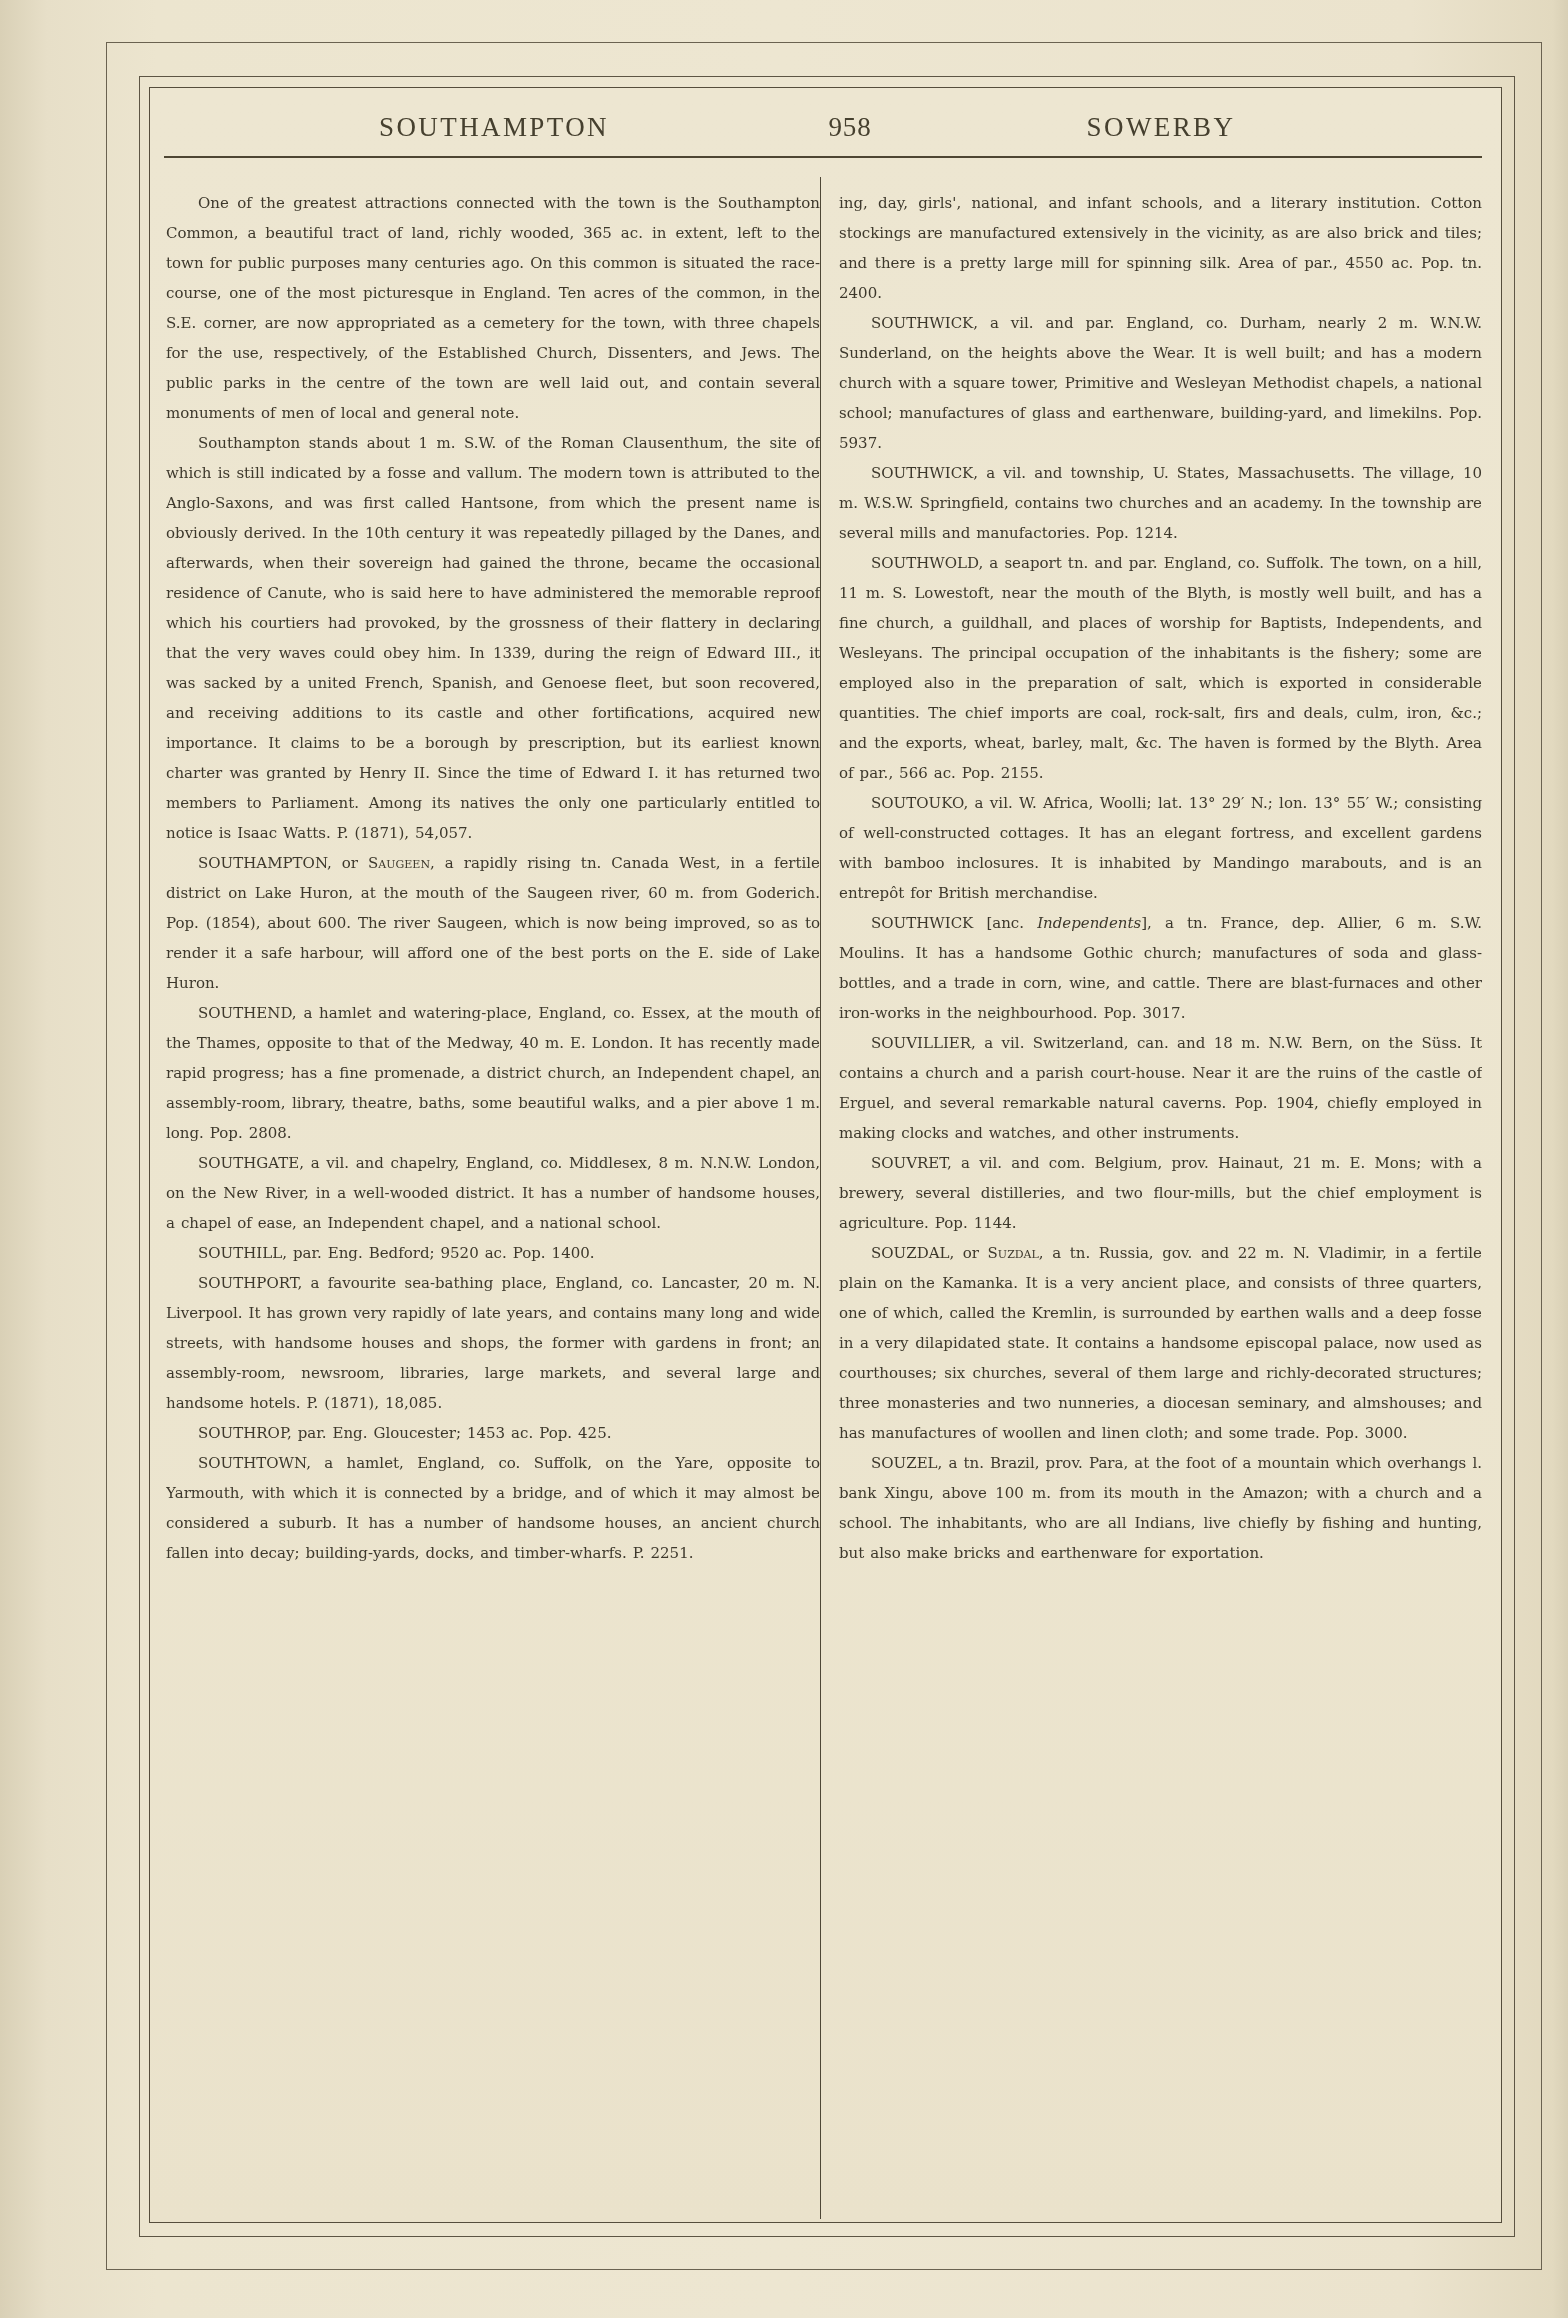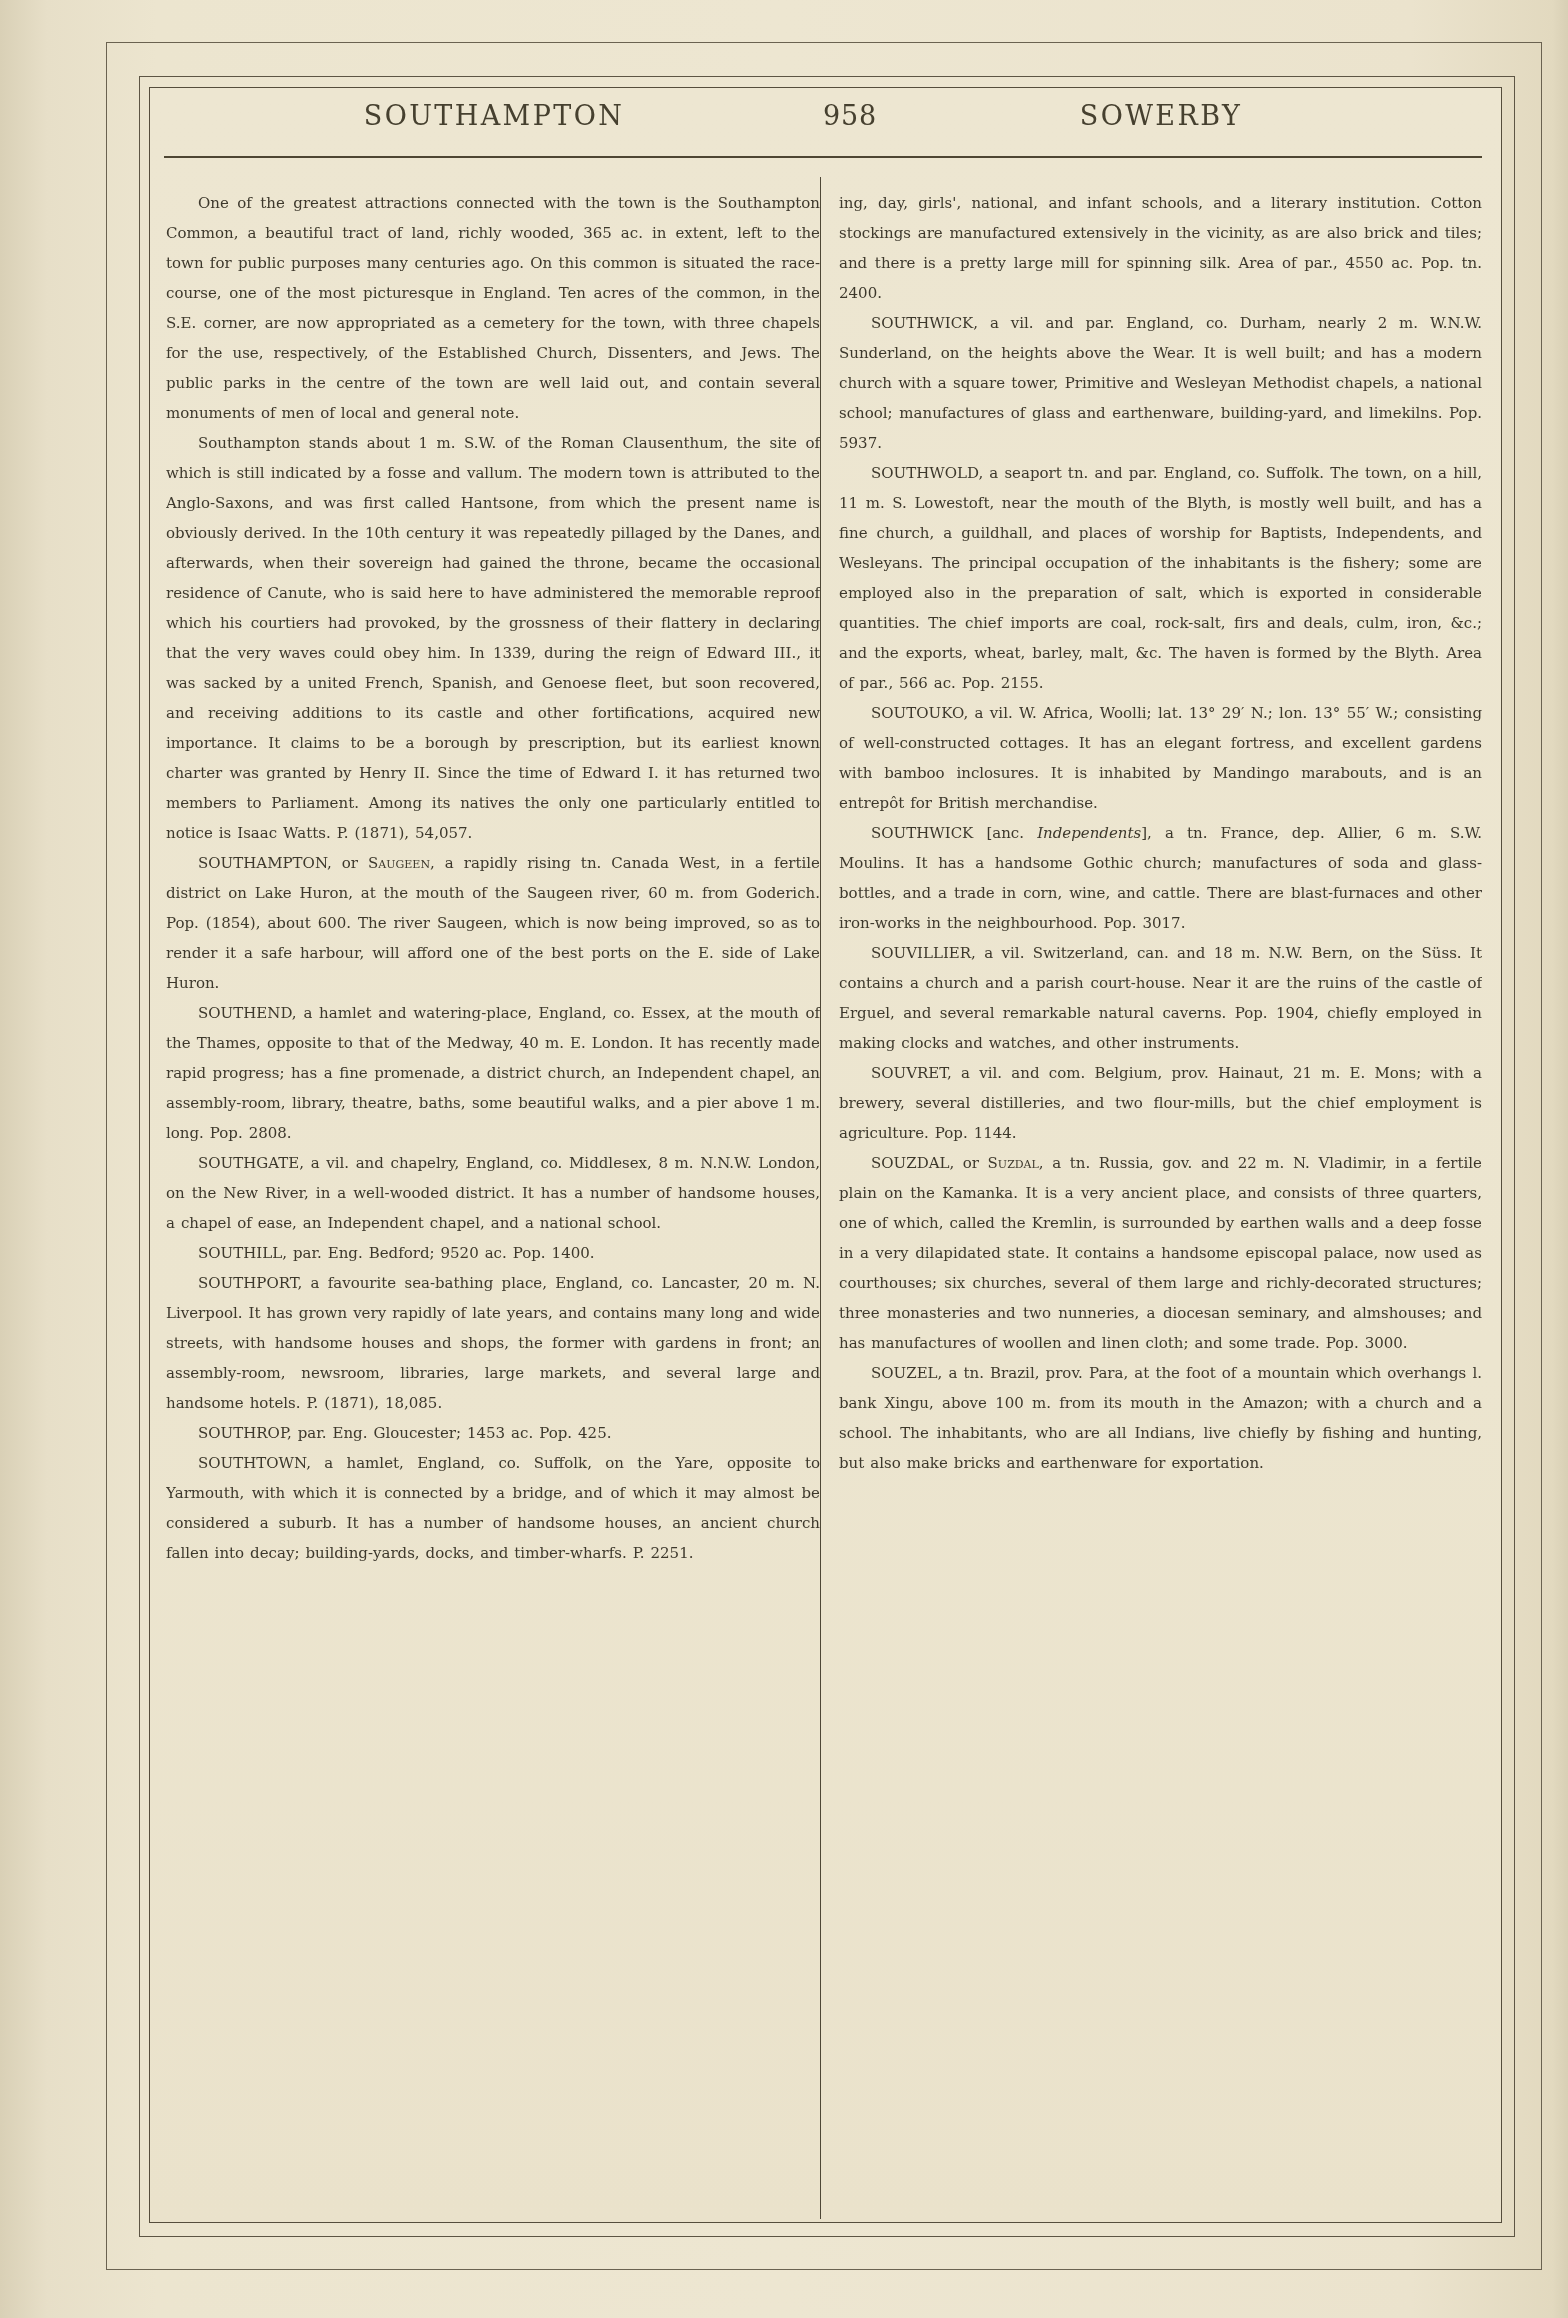--- a/index.html
+++ b/index.html
@@ -10,21 +10,21 @@
     color:#3d382c;
   }
   .frame{position:absolute;background:transparent;}
   .frame-outer{left:106px;top:42px;width:1434px;height:2226px;border:0.8px solid #6a6250;}
   .frame-mid{left:139px;top:76px;width:1374px;height:2159px;border:0.8px solid #5d5544;}
   .frame-inner{
     left:149px;top:87px;width:1351px;height:2134px;
     border:1.6px solid #554d3c;
     background:linear-gradient(180deg,#ede6d1 0%,#ece5cf 60%,#eae2cb 100%);
   }
-  .header-row{position:absolute;top:12px;left:0;width:100%;height:41px;}
+  .header-row{position:absolute;top:24px;left:0;width:100%;height:41px;font-family:Liberation Serif, serif;}
   .head-word{
     position:absolute;transform:translateX(-50%);
     font-size:27px;letter-spacing:2.4px;color:#46402f;white-space:nowrap;
   }
   .head-left{left:344px;}
   .head-center{left:700px;letter-spacing:0.8px;}
   .head-right{left:1011px;}
   .head-rule{
     position:absolute;top:68px;left:14.3px;right:19px;height:0;
     border-top:2.4px solid #4e4633;
@@ -66,20 +66,21 @@
         <p class="entry"><span>SOUTHEND, a hamlet and watering-place, England, co. Essex, at the mouth of the Thames, opposite to that of the Medway, 40 m. E. London.  It has recently made rapid progress; has a fine promenade, a district church, an Independent chapel, an assembly-room, library, theatre, baths, some beautiful walks, and a pier above 1 m. long.  Pop. 2808.</span></p>
         <p class="entry"><span>SOUTHGATE, a vil. and chapelry, England, co. Middlesex, 8 m. N.N.W. London, on the New River, in a well-wooded district.  It has a number of handsome houses, a chapel of ease, an Independent chapel, and a national school.</span></p>
         <p class="entry"><span>SOUTHILL, par. Eng. Bedford; 9520 ac.  Pop. 1400.</span></p>
         <p class="entry"><span>SOUTHPORT, a favourite sea-bathing place, England, co. Lancaster, 20 m. N. Liverpool.  It has grown very rapidly of late years, and contains many long and wide streets, with handsome houses and shops, the former with gardens in front; an assembly-room, newsroom, libraries, large markets, and several large and handsome hotels.  P. (1871), 18,085.</span></p>
         <p class="entry"><span>SOUTHROP, par. Eng. Gloucester; 1453 ac.  Pop. 425.</span></p>
         <p class="entry"><span>SOUTHTOWN, a hamlet, England, co. Suffolk, on the Yare, opposite to Yarmouth, with which it is connected by a bridge, and of which it may almost be considered a suburb.  It has a number of handsome houses, an ancient church fallen into decay; building-yards, docks, and timber-wharfs.  P. 2251.</span></p>
       </div>
     <div class="col col-right">
         <p class="entry noindent"><span>ing, day, girls', national, and infant schools, and a literary institution.  Cotton stockings are manufactured extensively in the vicinity, as are also brick and tiles; and there is a pretty large mill for spinning silk.  Area of par., 4550 ac.  Pop. tn. 2400.</span></p>
         <p class="entry"><span>SOUTHWICK, a vil. and par. England, co. Durham, nearly 2 m. W.N.W. Sunderland, on the heights above the Wear.  It is well built; and has a modern church with a square tower, Primitive and Wesleyan Methodist chapels, a national school; manufactures of glass and earthenware, building-yard, and limekilns.  Pop. 5937.</span></p>
+        <p class="entry"><span>SOUTHWICK, a vil. and township, U. States, Massachusetts.  The village, 10 m. W.S.W. Springfield, contains two churches and an academy.  In the township are several mills and manufactories.  Pop. 1214.</span></p>
         <p class="entry"><span>SOUTHWOLD, a seaport tn. and par. England, co. Suffolk.  The town, on a hill, 11 m. S. Lowestoft, near the mouth of the Blyth, is mostly well built, and has a fine church, a guildhall, and places of worship for Baptists, Independents, and Wesleyans.  The principal occupation of the inhabitants is the fishery; some are employed also in the preparation of salt, which is exported in considerable quantities.  The chief imports are coal, rock-salt, firs and deals, culm, iron, &amp;c.; and the exports, wheat, barley, malt, &amp;c.  The haven is formed by the Blyth.  Area of par., 566 ac.  Pop. 2155.</span></p>
         <p class="entry"><span>SOUTOUKO, a vil. W. Africa, Woolli; lat. 13° 29′ N.; lon. 13° 55′ W.; consisting of well-constructed cottages.  It has an elegant fortress, and excellent gardens with bamboo inclosures.  It is inhabited by Mandingo marabouts, and is an entrepôt for British merchandise.</span></p>
         <p class="entry"><span>SOUTHWICK [anc. </span><span class="it">Independents</span><span>], a tn. France, dep. Allier, 6 m. S.W. Moulins.  It has a handsome Gothic church; manufactures of soda and glass-bottles, and a trade in corn, wine, and cattle.  There are blast-furnaces and other iron-works in the neighbourhood.  Pop. 3017.</span></p>
         <p class="entry"><span>SOUVILLIER, a vil. Switzerland, can. and 18 m. N.W. Bern, on the Süss.  It contains a church and a parish court-house.  Near it are the ruins of the castle of Erguel, and several remarkable natural caverns.  Pop. 1904, chiefly employed in making clocks and watches, and other instruments.</span></p>
         <p class="entry"><span>SOUVRET, a vil. and com. Belgium, prov. Hainaut, 21 m. E. Mons; with a brewery, several distilleries, and two flour-mills, but the chief employment is agriculture.  Pop. 1144.</span></p>
         <p class="entry"><span>SOUZDAL, or </span><span class="sc">Suzdal</span><span>, a tn. Russia, gov. and 22 m. N. Vladimir, in a fertile plain on the Kamanka.  It is a very ancient place, and consists of three quarters, one of which, called the Kremlin, is surrounded by earthen walls and a deep fosse in a very dilapidated state.  It contains a handsome episcopal palace, now used as courthouses; six churches, several of them large and richly-decorated structures; three monasteries and two nunneries, a diocesan seminary, and almshouses; and has manufactures of woollen and linen cloth; and some trade.  Pop. 3000.</span></p>
         <p class="entry"><span>SOUZEL, a tn. Brazil, prov. Para, at the foot of a mountain which overhangs l. bank Xingu, above 100 m. from its mouth in the Amazon; with a church and a school.  The inhabitants, who are all Indians, live chiefly by fishing and hunting, but also make bricks and earthenware for exportation.</span></p>
       </div>
   </div>
 </div>

